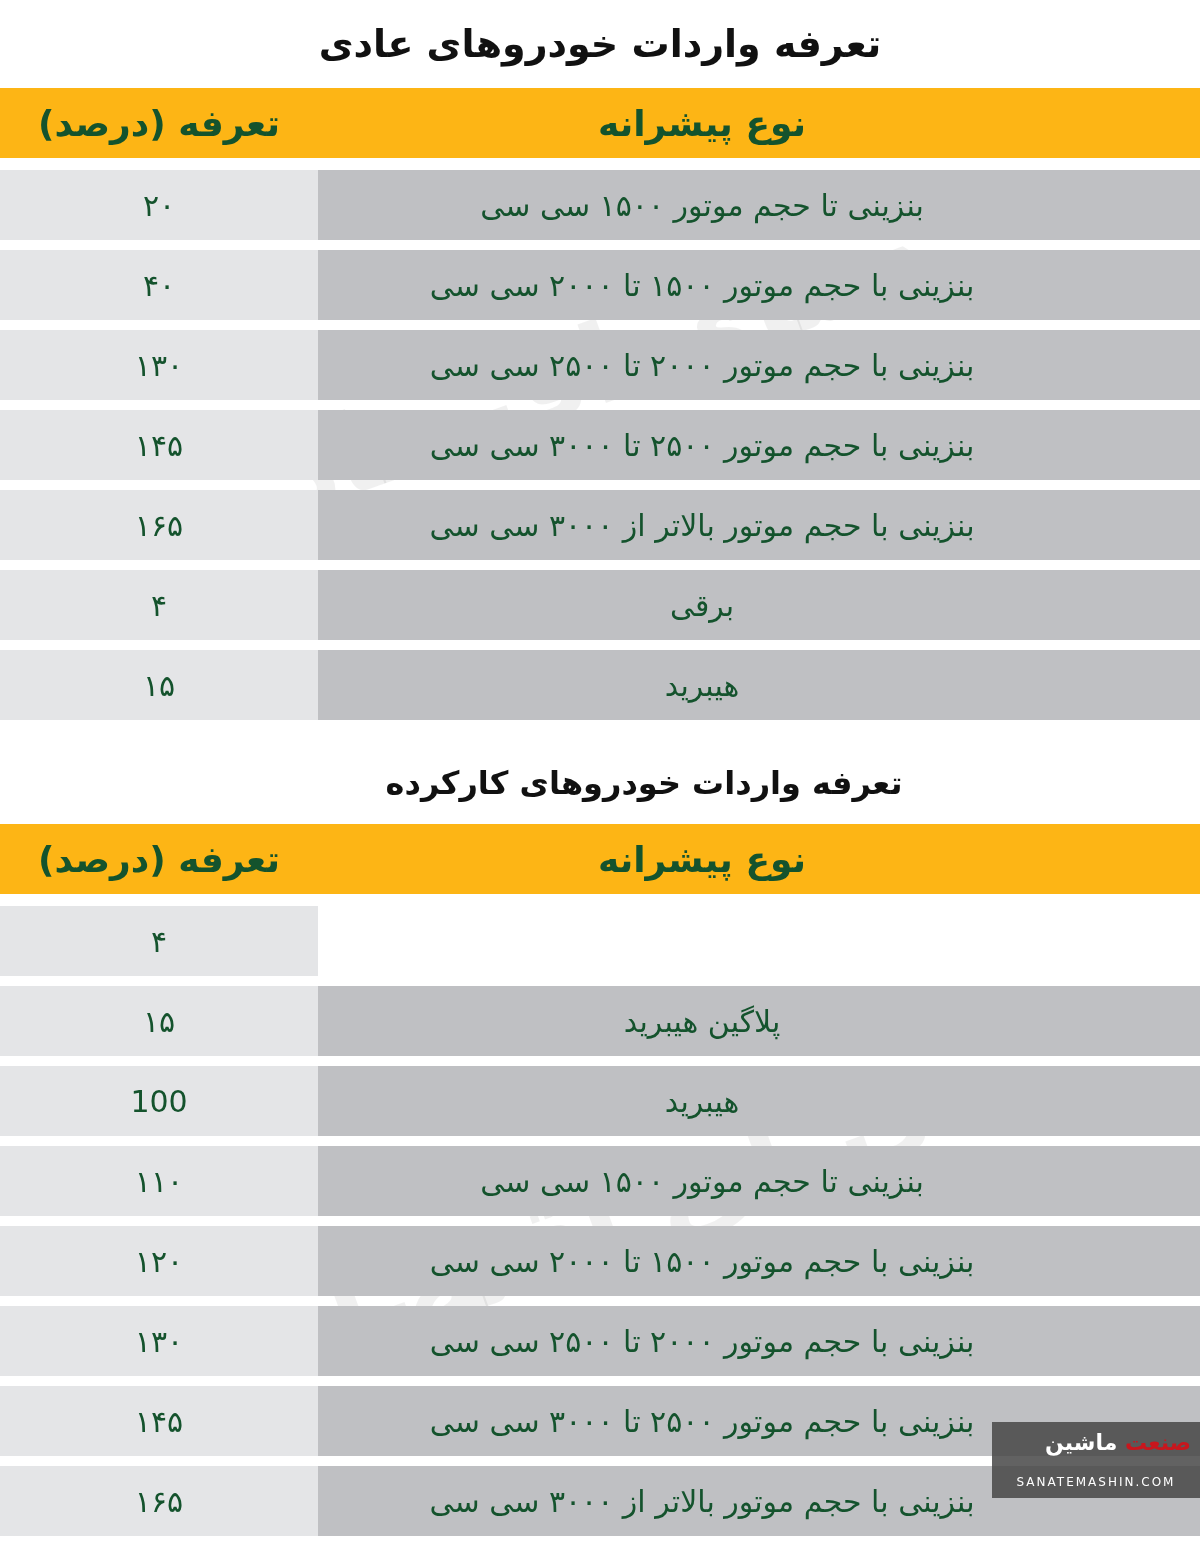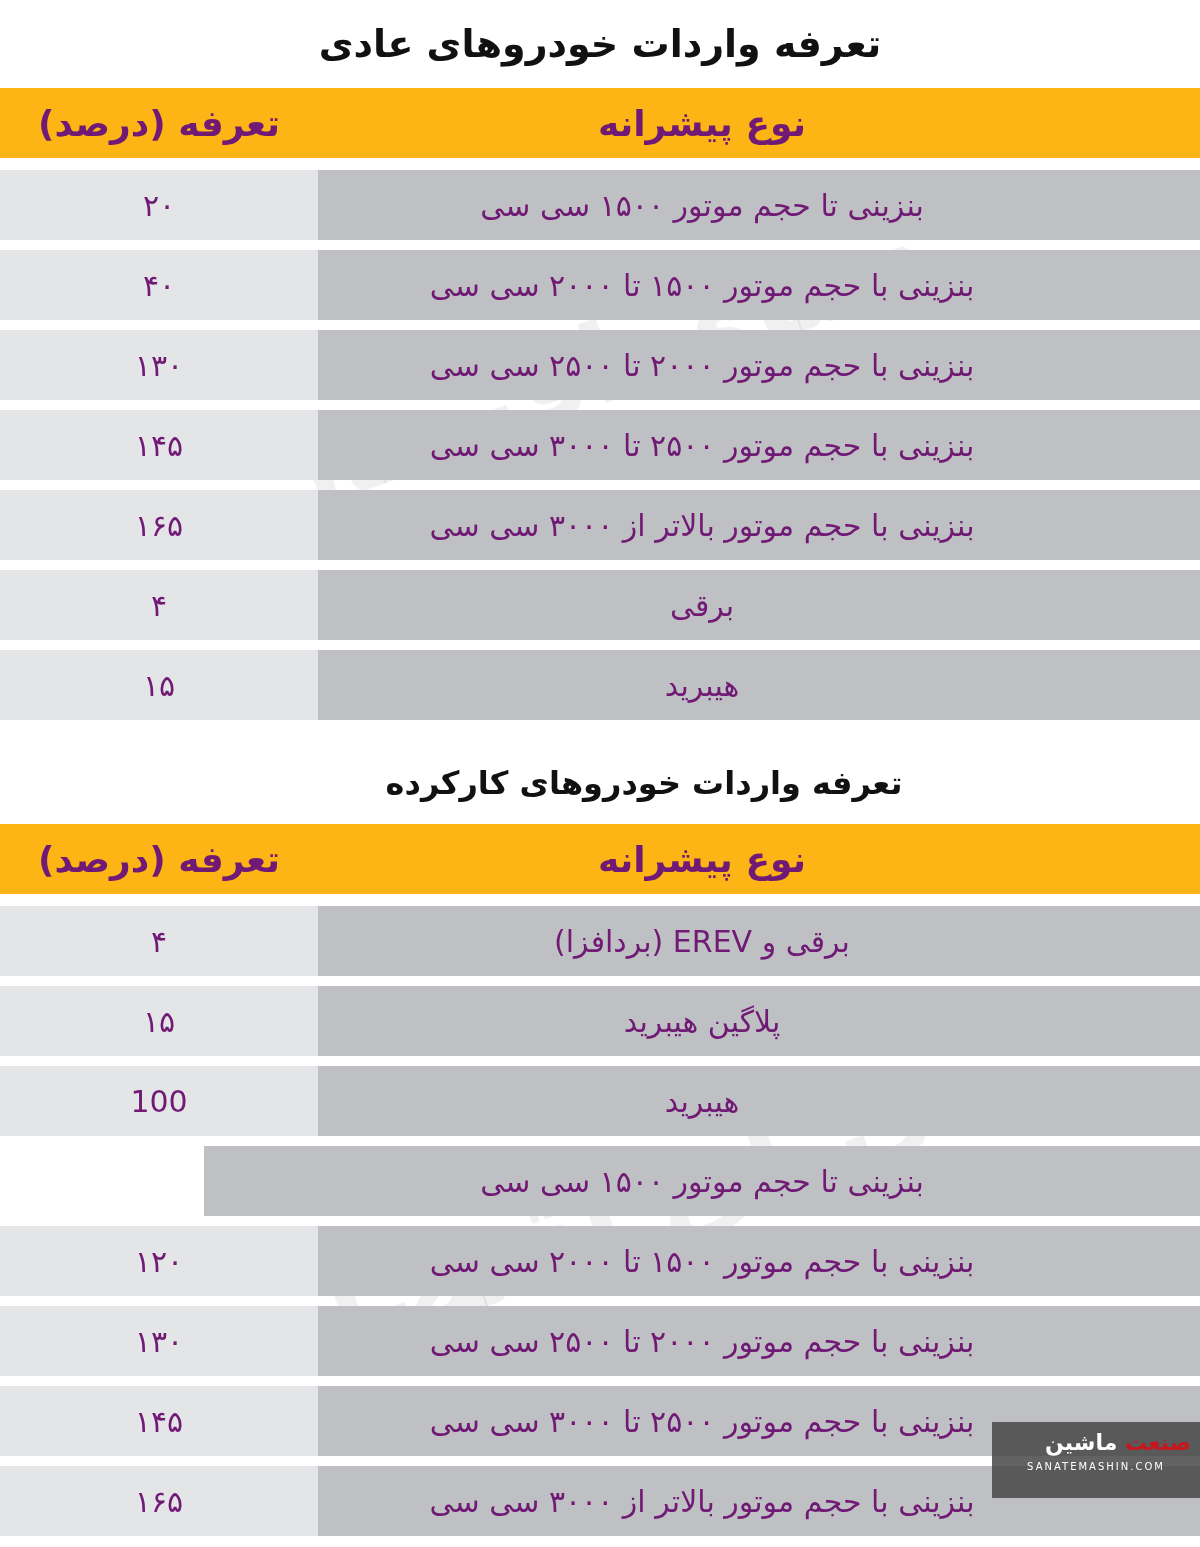--- a/index.html
+++ b/index.html
@@ -2,29 +2,29 @@
 <html><head>
 <meta charset="utf-8">
 <style>
   html, body { margin:0; padding:0; }
   body { width:1200px; height:1547px; background:#ffffff; font-family:"DejaVu Sans", sans-serif; position:relative; overflow:hidden; }
   .title { position:absolute; left:0; width:1200px; text-align:center; font-weight:bold; color:#111; direction:rtl; }
   .t1 { top:22px; font-size:38px; }
   .t2 { top:764px; font-size:32px;margin-left:44px; }
   .table { position:absolute; left:0; width:1200px; direction:rtl; }
   .row { position:absolute; left:0; width:1200px; height:70px; }
-  .cell { position:absolute; top:0; height:100%; display:flex; align-items:center; justify-content:center; color:#701a75; font-size:30px; }
+  .cell { position:absolute; top:0; height:100%; display:flex; align-items:center; justify-content:center; color:#14532d; font-size:30px; }
   .cell.type { right:0; width:996px; background:#bfc0c3; }
   .cell.val  { left:0; width:318px; background:#e4e5e7; }
   .hdr .cell { background:#fdb515; font-weight:bold; font-size:36px; }
   .wm { position:absolute; font-size:110px; color:rgba(0,0,0,0.06); transform:rotate(-20deg); font-weight:bold; direction:rtl; }
   .logo { position:absolute; left:992px; top:1422px; width:208px; height:76px; background:rgba(70,70,70,0.85); color:#fff; text-align:center; }
   .logo .fa { font-size:22px; font-weight:bold; margin-top:8px; direction:rtl;padding-left:44px; }
   .logo .fa .red { color:#c8161d; }
-  .logo .en { font-size:10px; letter-spacing:2px; margin-top:6px; }
+  .logo .en { font-size:12px; letter-spacing:2px; margin-top:20px; }
 </style>
 </head>
 <body>
 
 <div class="title t1">تعرفه واردات خودروهای عادی</div>
 
 <div class="wm" style="left:260px;top:300px;">دنیای اقتصاد</div>
 <div class="wm" style="left:260px;top:1160px;">دنیای اقتصاد</div>
 
 <div class="table">
@@ -63,33 +63,33 @@
 </div>
 
 <div class="title t2">تعرفه واردات خودروهای کارکرده</div>
 
 <div class="table">
   <div class="row hdr" style="top:824px;">
     <div class="cell type">نوع پیشرانه</div>
     <div class="cell val">تعرفه (درصد)</div>
   </div>
   <div class="row" style="top:906px;">
-      <div class="cell type">برقی و EREV (بردافزا)</div>
       <div class="cell val">۴</div>
     </div>
   <div class="row" style="top:986px;">
       <div class="cell type">پلاگین هیبرید</div>
       <div class="cell val">۱۵</div>
     </div>
   <div class="row" style="top:1066px;">
       <div class="cell type">هیبرید</div>
       <div class="cell val">100</div>
     </div>
   <div class="row" style="top:1146px;">
       <div class="cell type">بنزینی تا حجم موتور ۱۵۰۰ سی سی</div>
+      <div class="cell val">۱۱۰</div>
     </div>
   <div class="row" style="top:1226px;">
       <div class="cell type">بنزینی با حجم موتور ۱۵۰۰ تا ۲۰۰۰ سی سی</div>
       <div class="cell val">۱۲۰</div>
     </div>
   <div class="row" style="top:1306px;">
       <div class="cell type">بنزینی با حجم موتور ۲۰۰۰ تا ۲۵۰۰ سی سی</div>
       <div class="cell val">۱۳۰</div>
     </div>
   <div class="row" style="top:1386px;">

